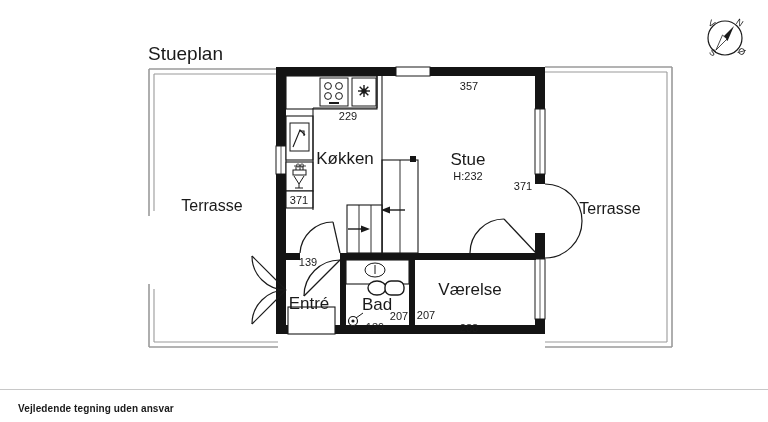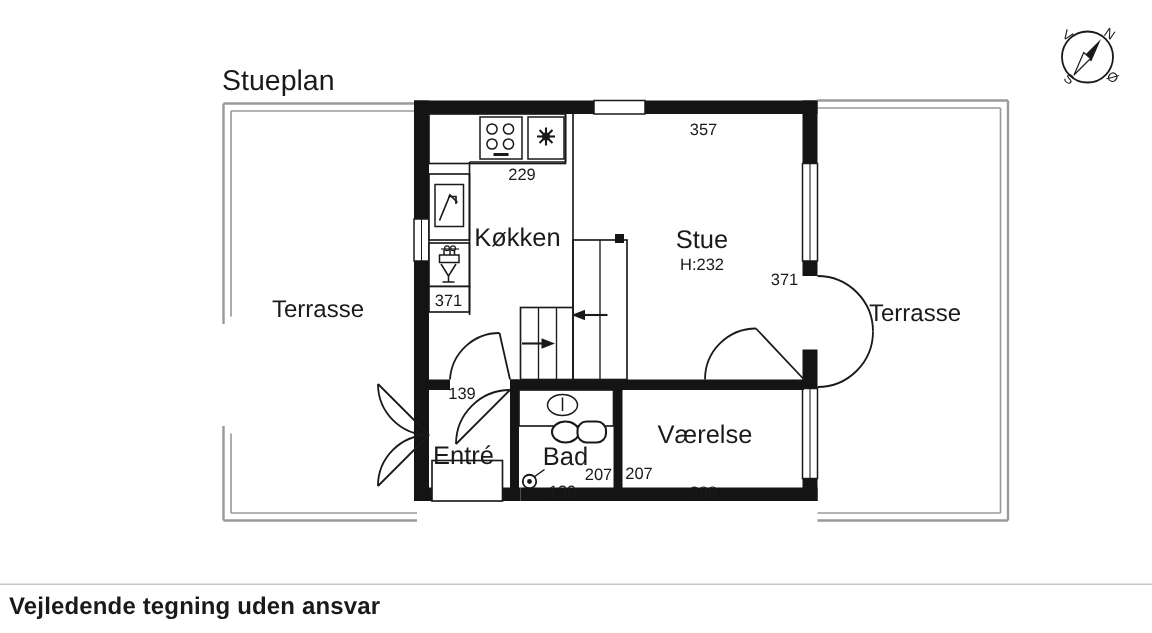--- a/index.html
+++ b/index.html
@@ -45,23 +45,23 @@
   }
   .plan-title {
     font-size: 19px;
   }
   .compass-letter {
     font-size: 9px;
     fill: #1a1a1a;
   }
   .footer-caption {
     position: absolute;
-    left: 6px;
+    left: 18px;
     bottom: 8px;
-    font-size: 16px;
+    font-size: 10px;
     color: #1a1a1a;
     font-weight: bold;
     font-family: "Liberation Sans", sans-serif;
     letter-spacing: 0.1px;
   }
   .footer-rule {
     position: absolute;
     left: 0;
     bottom: 32px;
     width: 768px;

